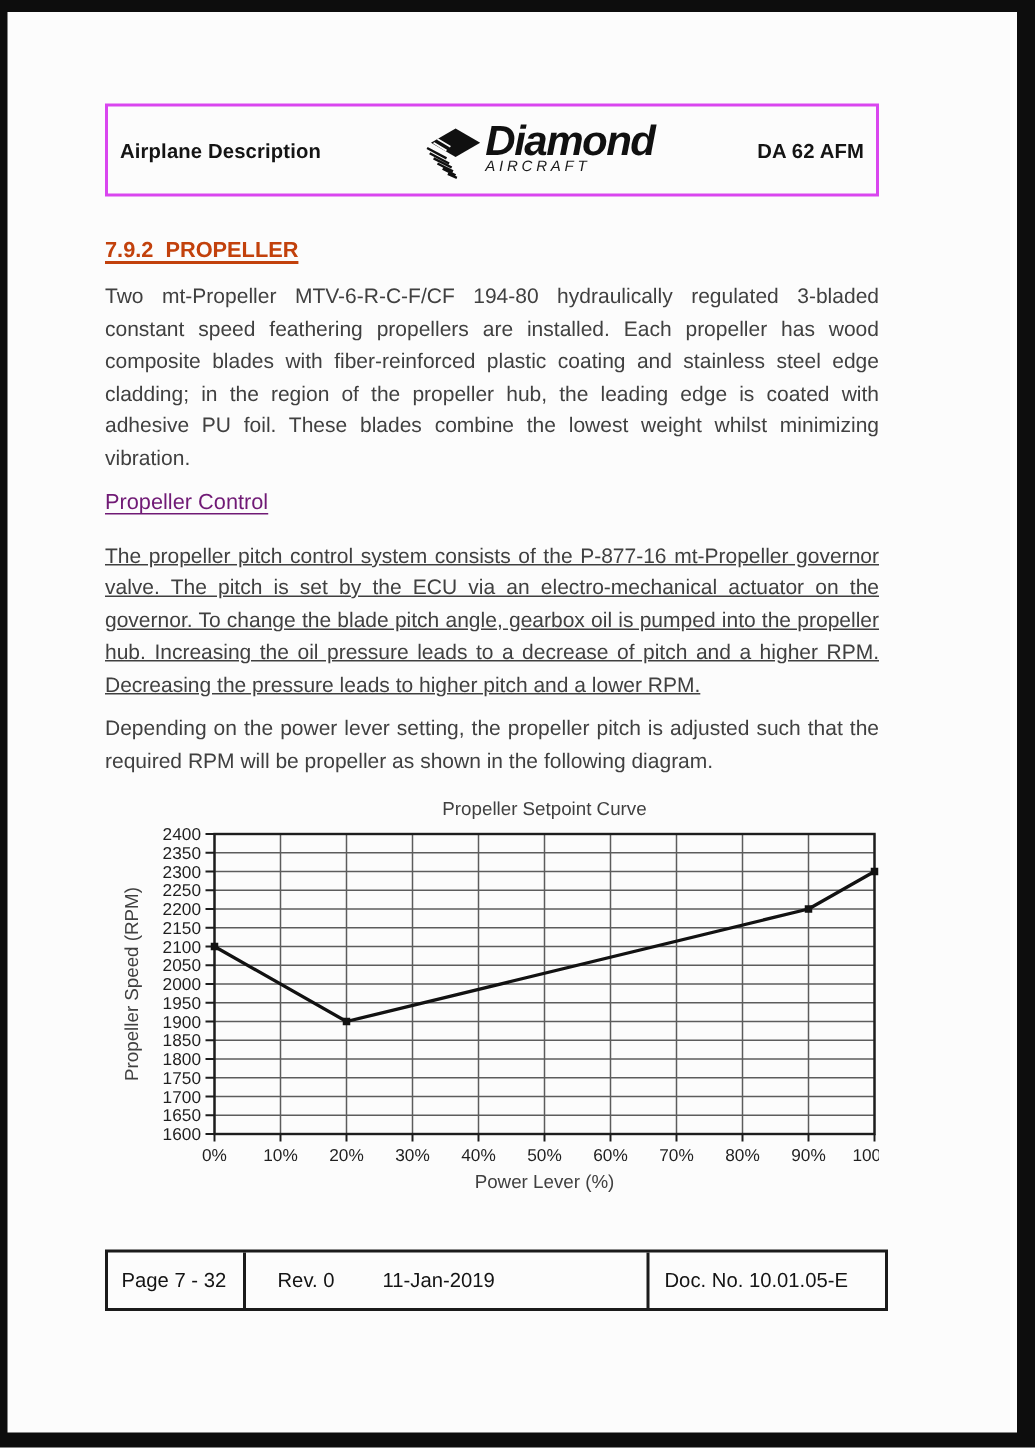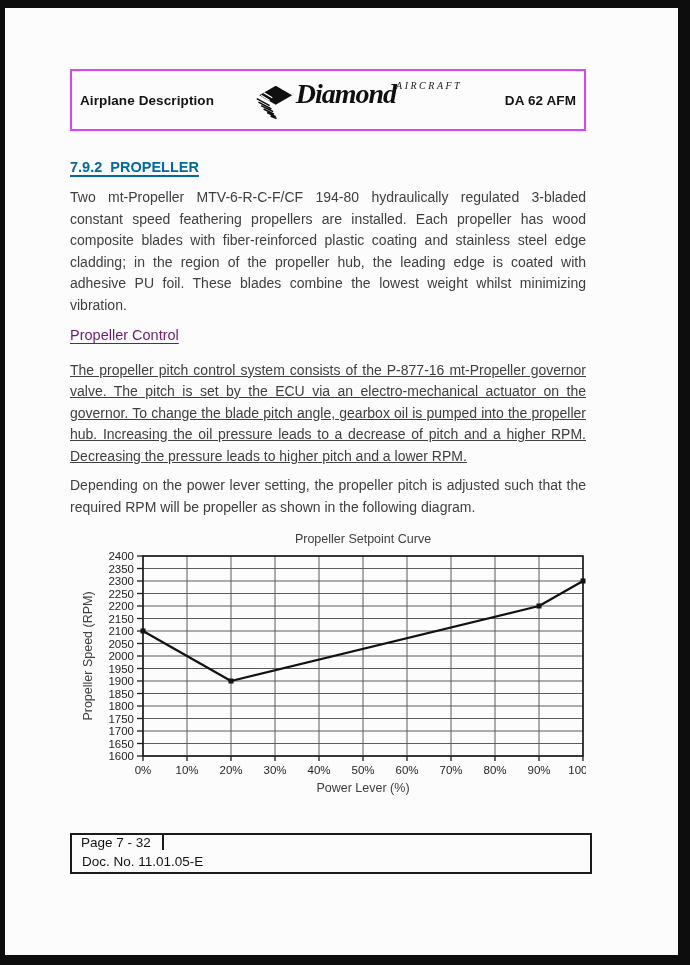--- a/index.html
+++ b/index.html
@@ -21,33 +21,33 @@
     box-sizing:border-box;
     margin-top:61px;height:62px;
     border:2px solid #d946ef;
     display:flex;align-items:center;justify-content:space-between;
     padding:0 8px;
     background:#fcfcfc;
   }
   .hdr-label{font-size:13.5px;font-weight:bold;color:#141414;letter-spacing:.1px;}
   .logo{display:flex;align-items:flex-start;gap:3px;margin-top:2px;}
   .logo svg{display:block;margin-top:3px;}
-  .logo-text{display:flex;flex-direction:row;font-family:Liberation Serif, serif;}
+  .logo-text{display:flex;flex-direction:column;}
   .logo-brand{
     font-size:28px;font-weight:bold;font-style:italic;
     letter-spacing:-1px;color:#101010;line-height:26px;
   }
   .logo-sub{
     font-size:10px;font-style:italic;color:#1a1a1a;
     letter-spacing:2.5px;margin-top:-1px;padding-right:2px;
   }
   
   .section-heading{
     margin-top:27px;
-    font-size:14.5px;font-weight:bold;color:#0369a1;
+    font-size:14.5px;font-weight:bold;color:#c2410c;
     text-decoration:underline;text-underline-offset:3px;text-decoration-thickness:1.5px;
     white-space:pre-wrap;line-height:18px;
   }
   .para{
     margin:11px 0 0 0;
     font-size:14px;line-height:21.5px;color:#404040;
     text-align:justify;
   }
   .para.p2{margin-top:13px;text-decoration:underline;}
   .para.p3{margin-top:8px;}
@@ -58,21 +58,21 @@
   }
   
   .chart-wrap{margin-top:9px;position:relative;}
   .chart-wrap svg{display:block;}
   
   .footer-box{
     box-sizing:border-box;
     position:absolute;left:65px;top:825px;width:522px;height:41px;
     border:2px solid #1b1b1b;
     display:flex;align-items:stretch;background:#fcfcfc;
-    font-size:13.5px;color:#141414;flex-direction:column;
+    font-size:13.5px;color:#141414;
   }
   .footer-cell{display:flex;align-items:center;box-sizing:border-box;}
   .fc-page{width:92px;border-right:2px solid #1b1b1b;padding-left:9px;}
   .fc-rev{width:269px;border-right:2px solid #1b1b1b;padding-left:21px;gap:32px;}
   .fc-doc{flex:1;padding-left:10px;}
 </style>
 </head>
 <body>
 
 <div class="page">
@@ -200,17 +200,21 @@
           <rect x="466.5" y="76.5" width="5" height="5" fill="#121212"></rect>
           <rect x="510.5" y="51.5" width="5" height="5" fill="#121212"></rect>
         </svg>
     </div>
   </div>
 
   <div class="footer-box">
     <div class="footer-cell fc-page">
       <span>Page 7 - 32</span>
     </div>
+    <div class="footer-cell fc-rev">
+      <span>Rev. 0</span>
+      <span>11-Jan-2019</span>
+    </div>
     <div class="footer-cell fc-doc">
-      <span>Doc. No. 11.01.05-E</span>
+      <span>Doc. No. 10.01.05-E</span>
     </div>
   </div>
 </div>
 
 </body></html>

